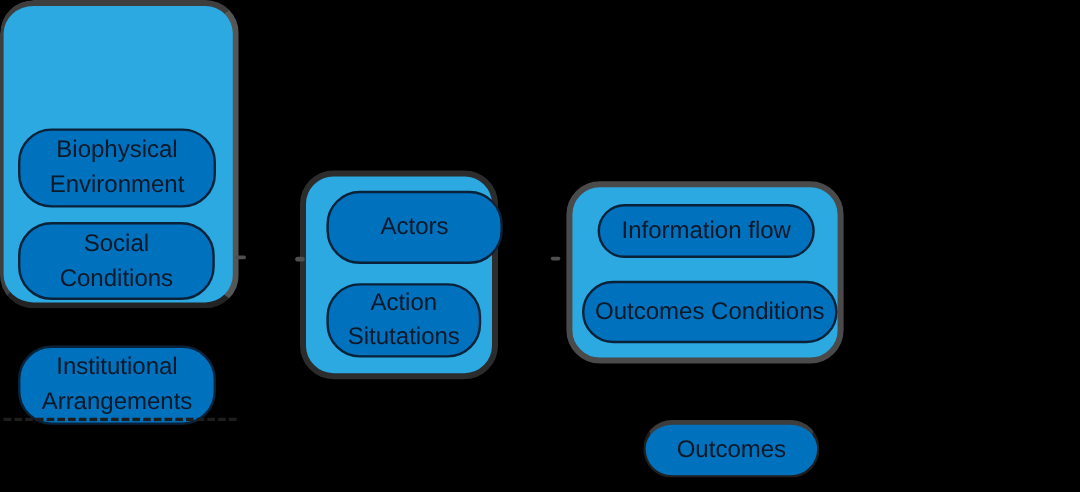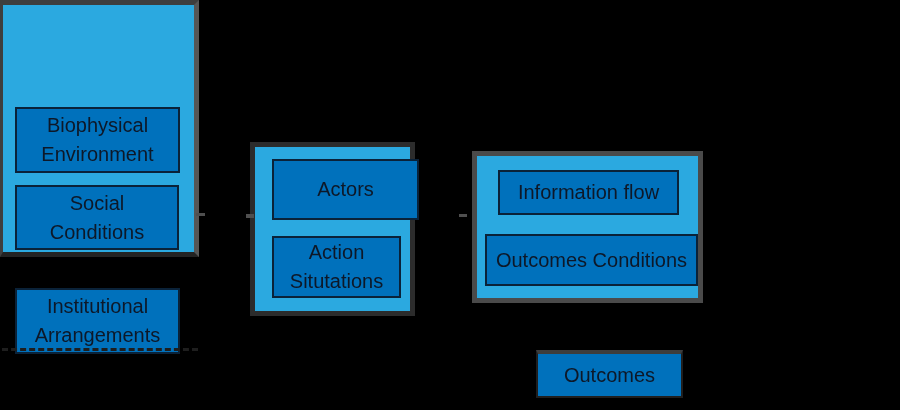--- a/index.html
+++ b/index.html
@@ -1,15 +1,15 @@
 <!DOCTYPE html>
 <html style="--background: #000000; --outer_fill: #2BA9E0; --inner_fill: #0071BC; --inner_border: #0A2239; --outer_border: #3E3E3E; --outer_border_light: #565656; --text: #0D1828; --dash: #4F4F4F;"><head>
 <meta charset="utf-8">
 <style>
-  * { margin: 0; padding: 0; box-sizing: border-box; }
+  * { margin: 0; padding: 0; box-sizing: border-box; border-radius: 28px; }
   html, body { background: #000; }
   #canvas {
     position: relative;
     width: 900px;
     height: 410px;
     background: var(--background, #000);
     overflow: hidden;
     font-family: "Liberation Sans", sans-serif;
   }
   .outer {

